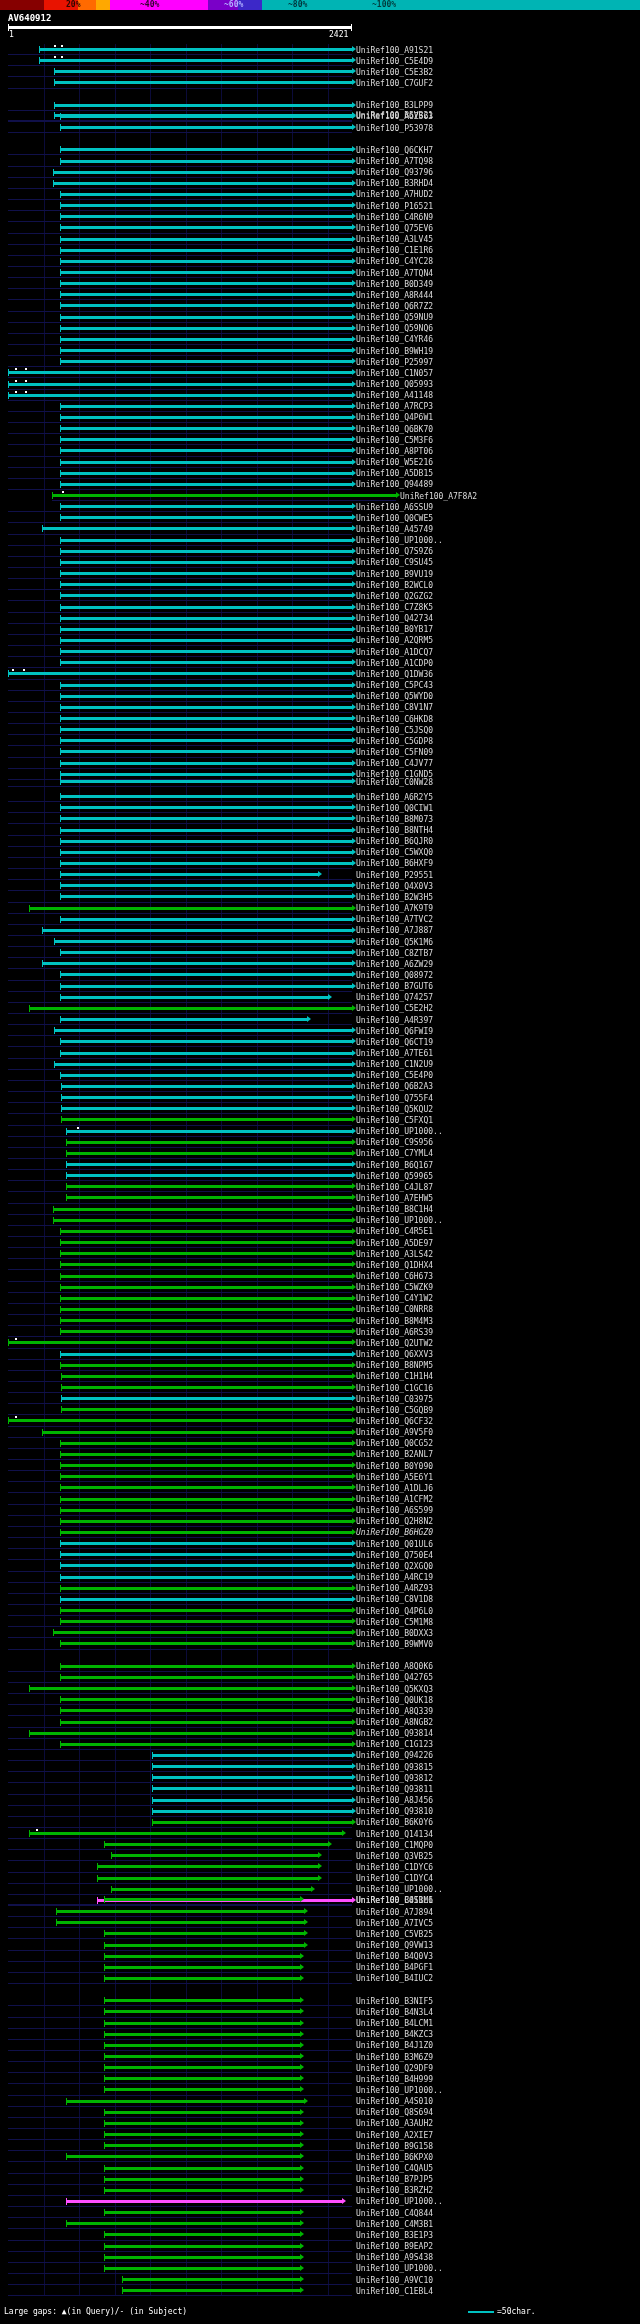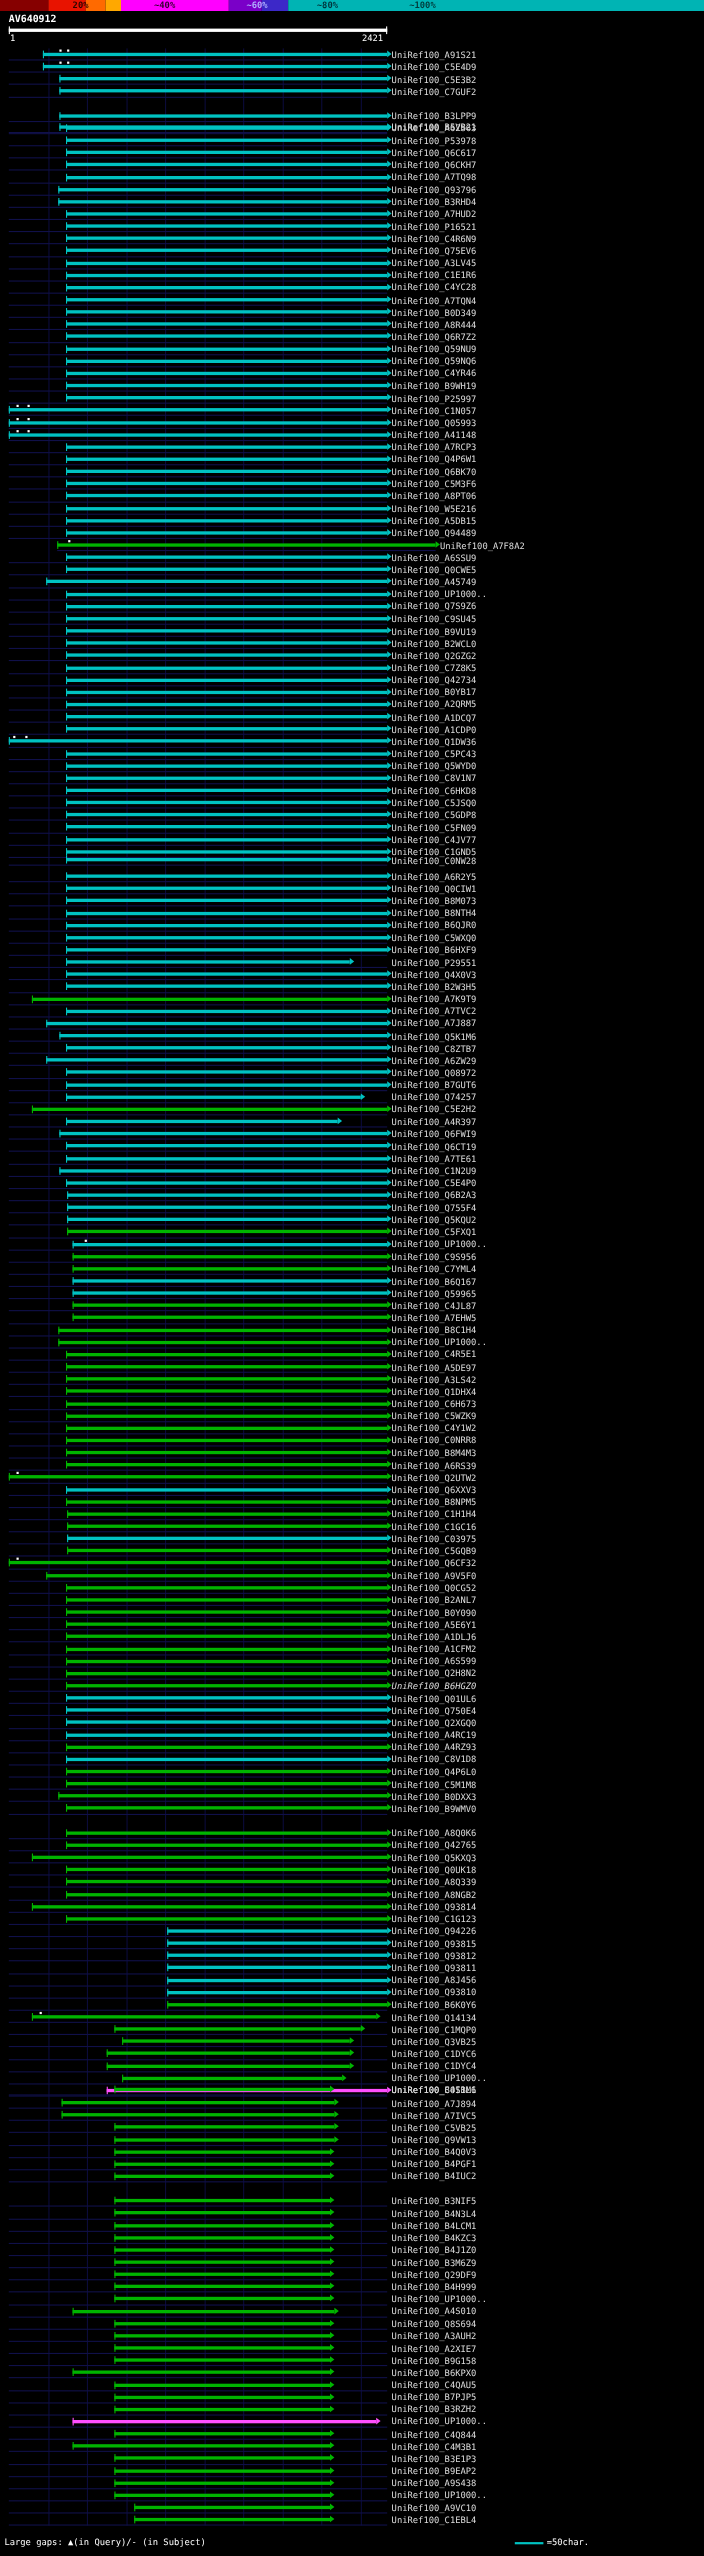--- a/index.html
+++ b/index.html
@@ -124,27 +124,20 @@
         <div class="arr" style="left: 352px; border-left-color: rgb(0, 194, 194);"></div>
         <div class="lbl">UniRef100_A6ZS63</div>
       </div>
       <div class="row" style="top: 78.05px;">
         <div class="sep"></div>
         <div class="bar" style="left: 59.6px; width: 292.4px; background: rgb(0, 194, 194);"></div>
         <div class="btick" style="left: 59.6px; background: rgb(0, 194, 194);"></div>
         <div class="arr" style="left: 352px; border-left-color: rgb(0, 194, 194);"></div>
         <div class="lbl">UniRef100_P53978</div>
       </div>
-      <div class="row" style="top: 89.2px;">
-        <div class="sep"></div>
-        <div class="bar" style="left: 59.6px; width: 292.4px; background: rgb(0, 194, 194);"></div>
-        <div class="btick" style="left: 59.6px; background: rgb(0, 194, 194);"></div>
-        <div class="arr" style="left: 352px; border-left-color: rgb(0, 194, 194);"></div>
-        <div class="lbl">UniRef100_Q6C617</div>
-      </div>
       <div class="row" style="top: 100.35px;">
         <div class="sep"></div>
         <div class="bar" style="left: 59.6px; width: 292.4px; background: rgb(0, 194, 194);"></div>
         <div class="btick" style="left: 59.6px; background: rgb(0, 194, 194);"></div>
         <div class="arr" style="left: 352px; border-left-color: rgb(0, 194, 194);"></div>
         <div class="lbl">UniRef100_Q6CKH7</div>
       </div>
       <div class="row" style="top: 111.5px;">
         <div class="sep"></div>
         <div class="bar" style="left: 59.6px; width: 292.4px; background: rgb(0, 194, 194);"></div>

